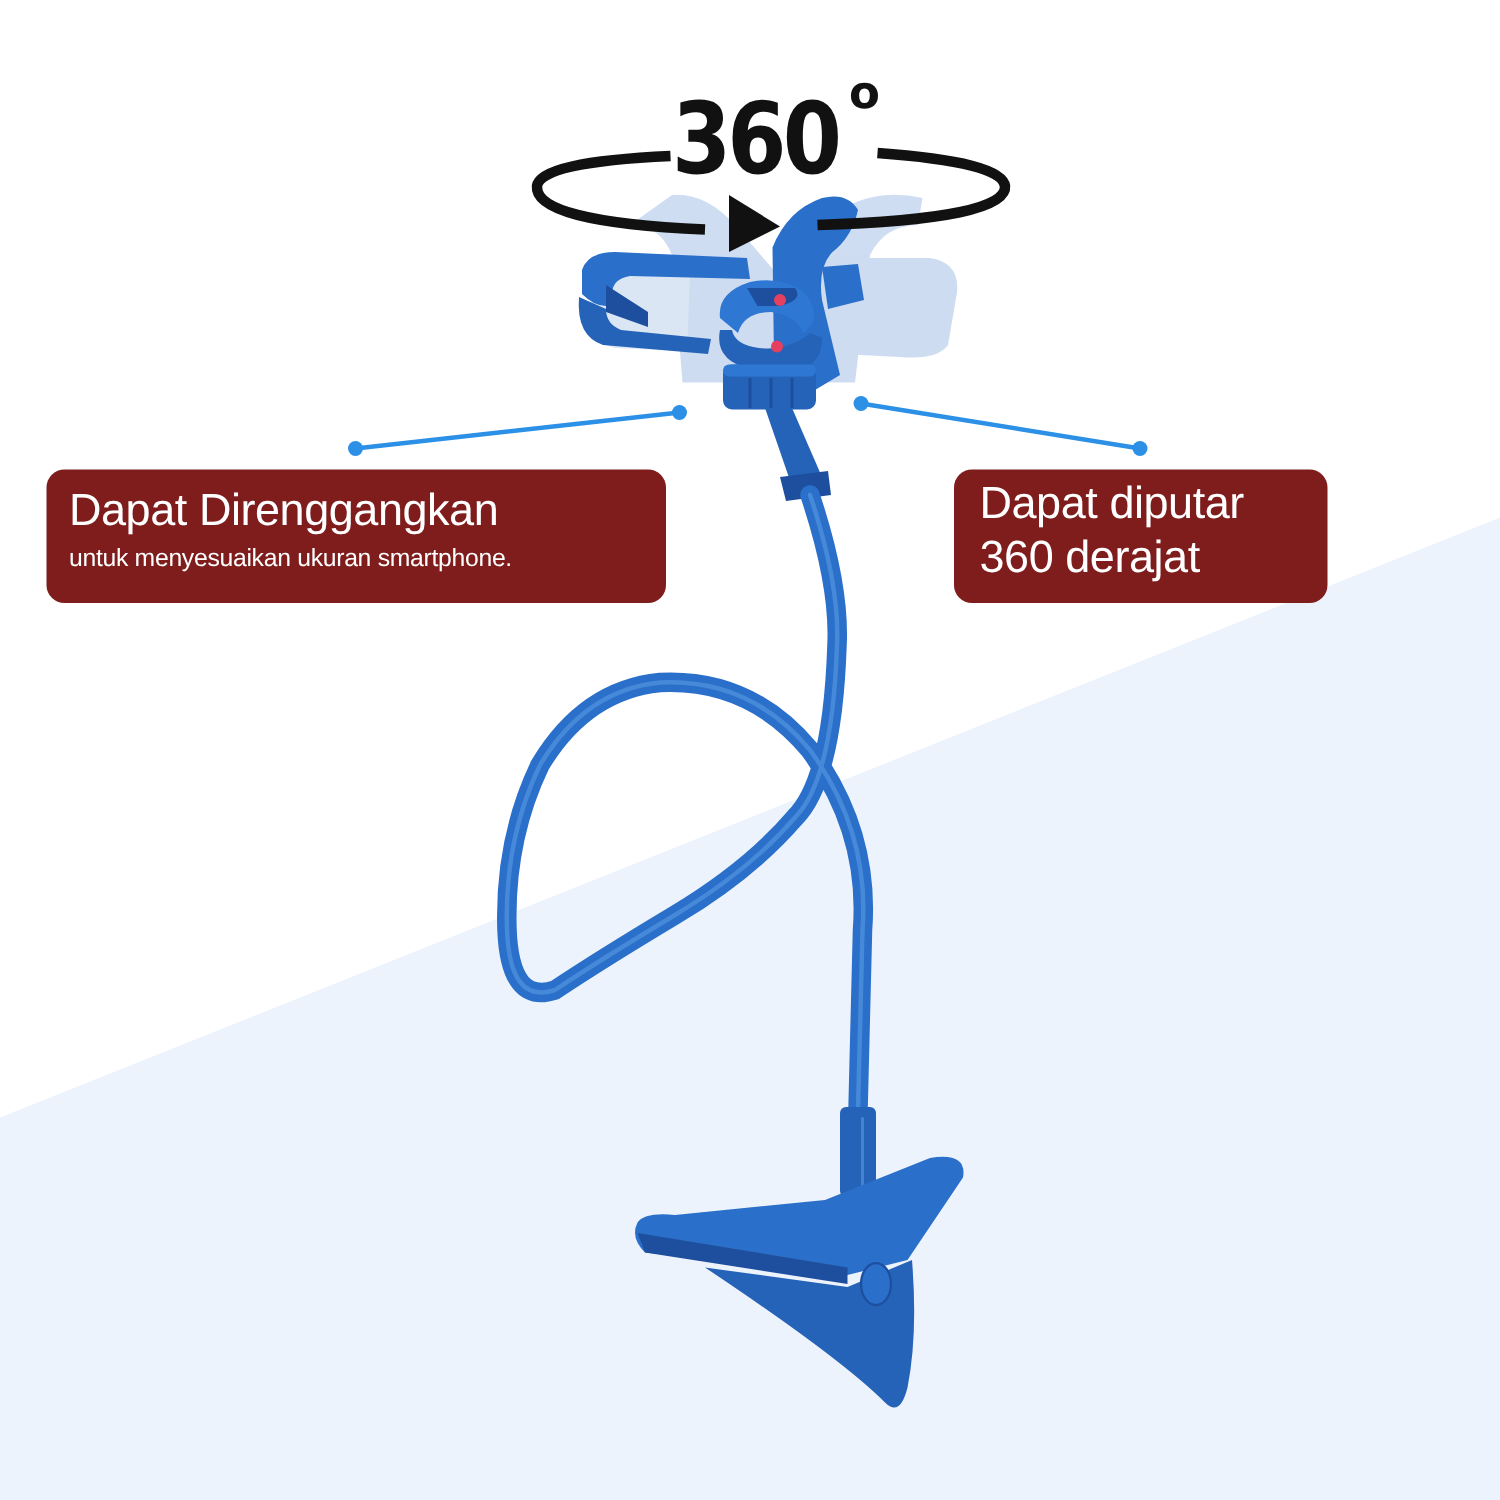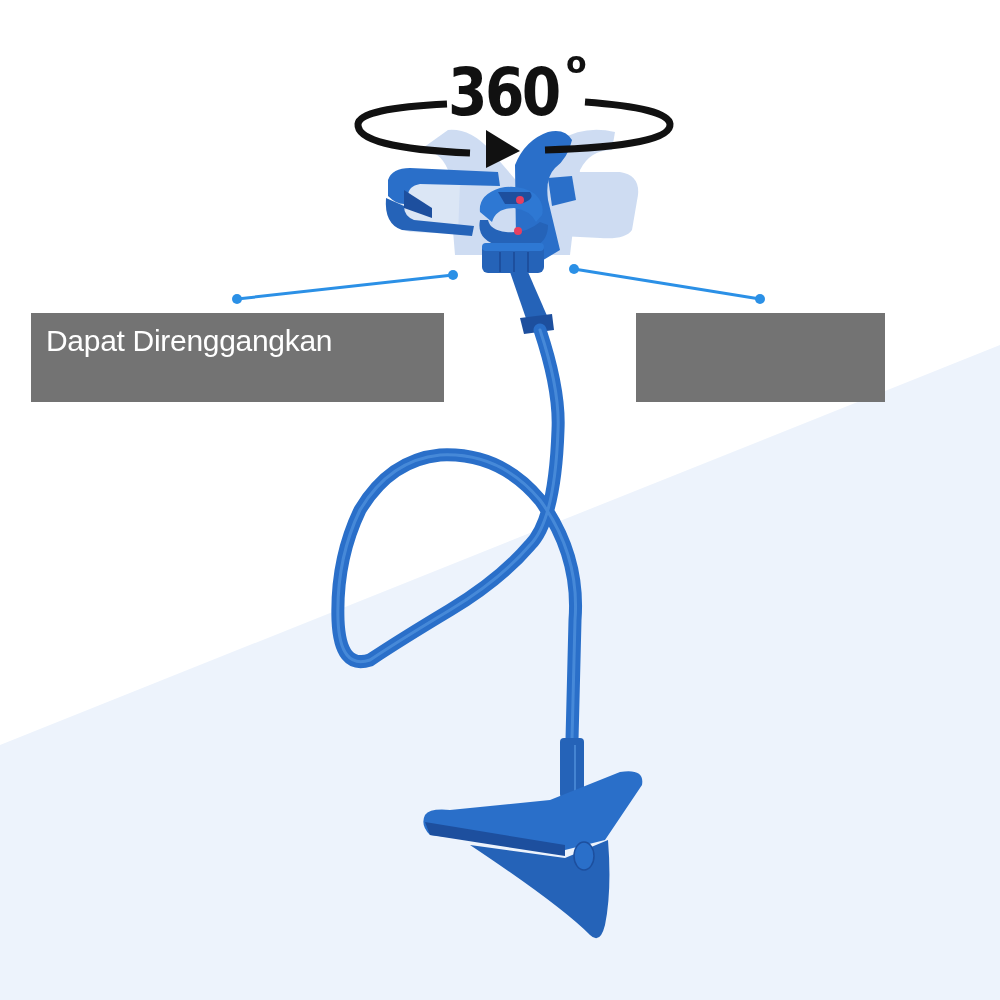--- a/index.html
+++ b/index.html
@@ -30,22 +30,22 @@
       left: 566px; top: 48px;
       font-family: "DejaVu Sans", sans-serif;
       font-weight: bold;
       font-size: 30px;
       line-height: 30px;
       color: #111111;
     }
 
     .callout-box {
       position: absolute;
-      background: #737373;
-      border-radius: 0;
+      background: #7f1d1d;
+      border-radius: 12px;
       color: #ffffff;
     }
     .callout-left { left: 31px; top: 313px; width: 413px; height: 89px; padding: 9px 0 0 15px; }
     .callout-right { left: 636px; top: 313px; width: 249px; height: 89px; padding: 5px 0 0 17px; }
 
     .callout-title {
       font-family: "Liberation Sans", sans-serif;
       font-size: 30px;
       line-height: 38px;
       font-weight: normal;
@@ -145,16 +145,19 @@
     <g>
       <line x1="574" y1="269" x2="760" y2="299" stroke="#2b90e6" stroke-width="3"></line>
       <circle cx="574" cy="269" r="5" fill="#2b90e6"></circle>
       <circle cx="760" cy="299" r="5" fill="#2b90e6"></circle>
     </g>
   </svg>
 </div>
 
 <div class="callout-box callout-left">
   <div class="callout-title">Dapat Direnggangkan</div>
+  <div class="callout-sub">untuk menyesuaikan ukuran smartphone.</div>
 </div>
 
 <div class="callout-box callout-right">
+  <div class="callout-title">Dapat diputar</div>
+  <div class="callout-title">360 derajat</div>
 </div>
 
 </body></html>

